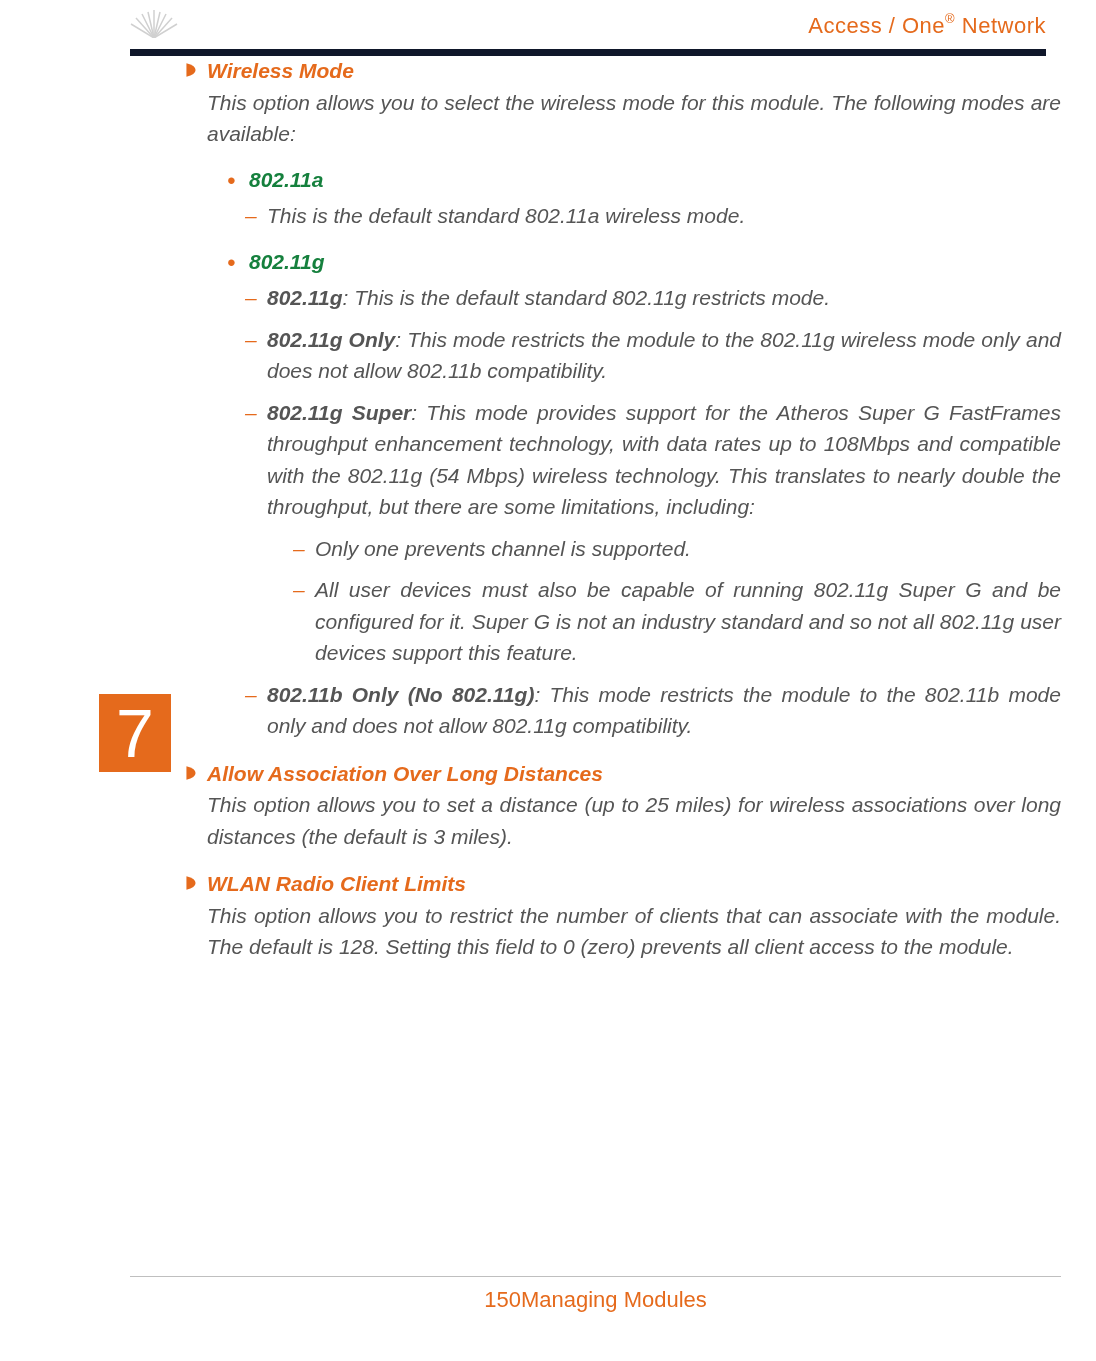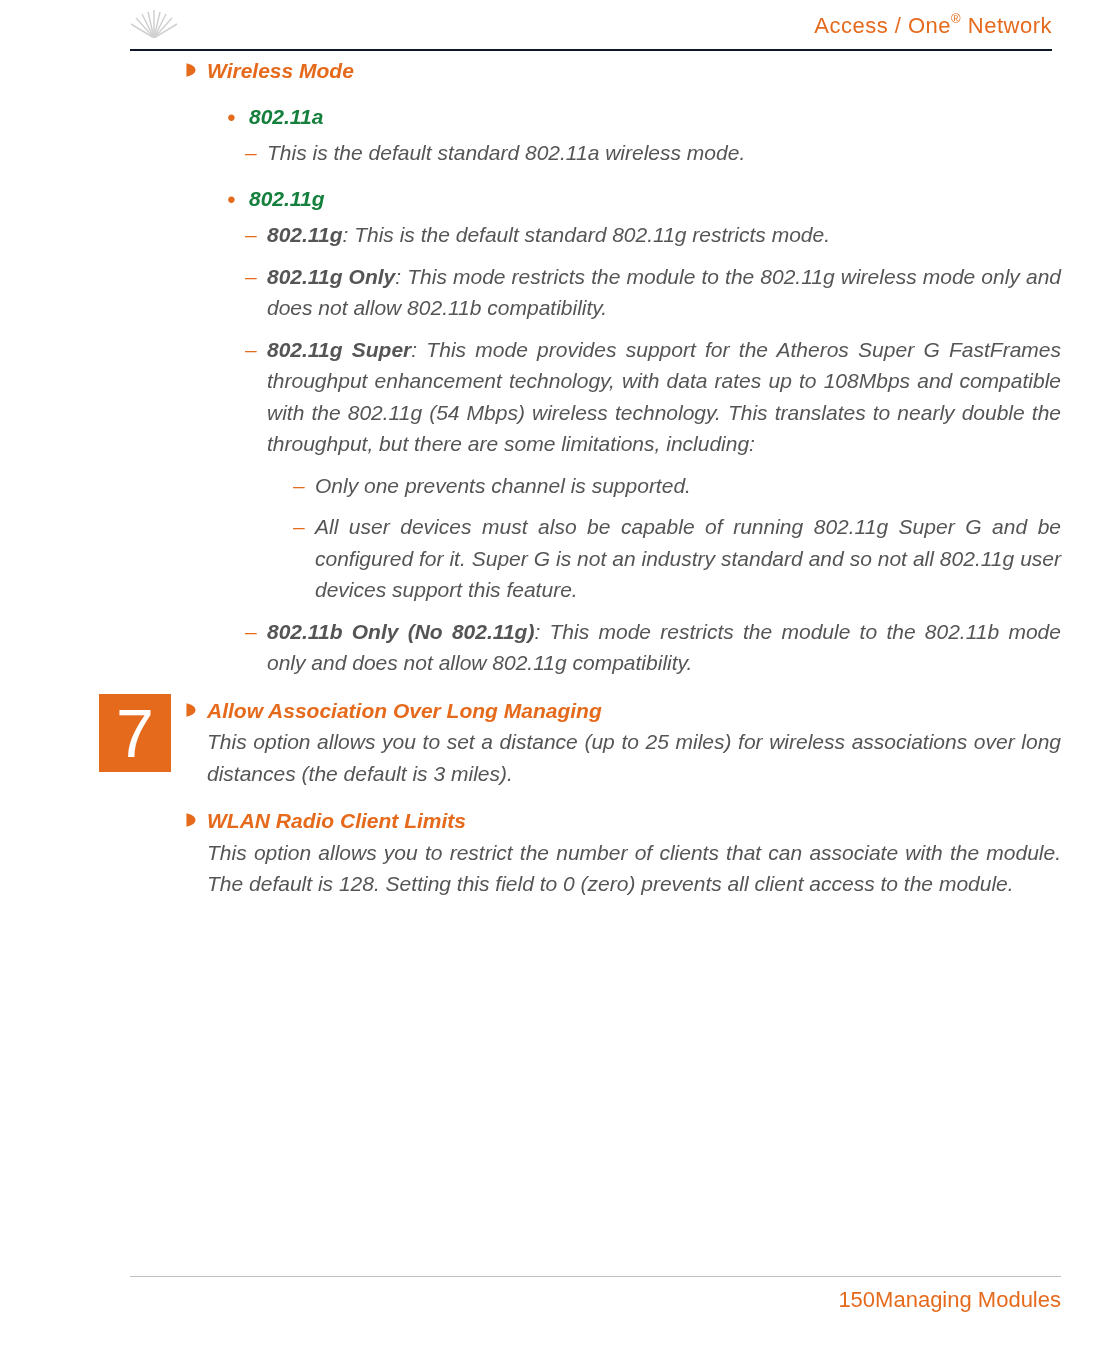--- a/index.html
+++ b/index.html
@@ -17,25 +17,25 @@
     }
     .page {
       padding: 0;
       height: 100%;
       position: relative;
     }
     .header {
       position: absolute;
       top: 8px;
       left: 130px;
-      right: 44px;
+      right: 50px;
       display: flex;
       justify-content: space-between;
       align-items: center;
-      border-bottom: 2px solid #0f172a;
+      border-bottom: 7px solid #0f172a;
       padding-bottom: 5px;
     }
     .header-logo {
       font-size: 36px;
       letter-spacing: -5px;
       color: #D9D9D9;
       font-weight: normal;
       line-height: 1;
     }
     .header-logo svg {
@@ -164,21 +164,21 @@
       line-height: 1;
     }
     .footer {
       position: absolute;
       bottom: 48px;
       left: 130px;
       right: 35px;
       border-top: 1px solid #BFBFBF;
       padding-top: 10px;
       display: flex;
-      justify-content: flex-end;
+      justify-content: center;
       align-items: center;
     }
     .page-number {
       color: #E56A1C;
       font-size: 22px;
     }
     .footer-title {
       color: #E56A1C;
       font-size: 22px;
     }
@@ -216,20 +216,21 @@
 
     <div class="section">
       <div class="section-heading">
         <span class="d-bullet">
           <svg width="12" height="16" viewBox="0 0 10 14">
               <path d="M1 1 L1 13 Q9 11 9 7 Q9 3 1 1 Z" fill="#E56A1C"></path>
             </svg>
         </span>
         <div style="flex:1">
           <span class="section-title">Wireless Mode</span>
+          <div class="section-body" style="margin-left:0;">This option allows you to select the wireless mode for this module. The following modes are available:</div>
         </div>
       </div>
 
       <div class="sub-list">
 
         <div class="sub-item">
           <span class="dot-bullet">•</span><span class="sub-title">802.11a</span>
           <div class="dash-list">
             <div class="dash-item"><span class="dash">–</span><span>This is the default standard 802.11a wireless mode.</span></div>
           </div>
@@ -256,21 +257,21 @@
     </div>
 
     <div class="section">
       <div class="section-heading">
         <span class="d-bullet">
           <svg width="12" height="16" viewBox="0 0 10 14">
               <path d="M1 1 L1 13 Q9 11 9 7 Q9 3 1 1 Z" fill="#E56A1C"></path>
             </svg>
         </span>
         <div style="flex:1">
-          <span class="section-title">Allow Association Over Long Managing</span>
+          <span class="section-title">Allow Association Over Long Distances</span>
           <div class="section-body" style="margin-left:0;">This option allows you to set a distance (up to 25 miles) for wireless associations over long distances (the default is 3 miles).</div>
         </div>
       </div>
     </div>
 
     <div class="section">
       <div class="section-heading">
         <span class="d-bullet">
           <svg width="12" height="16" viewBox="0 0 10 14">
               <path d="M1 1 L1 13 Q9 11 9 7 Q9 3 1 1 Z" fill="#E56A1C"></path>

